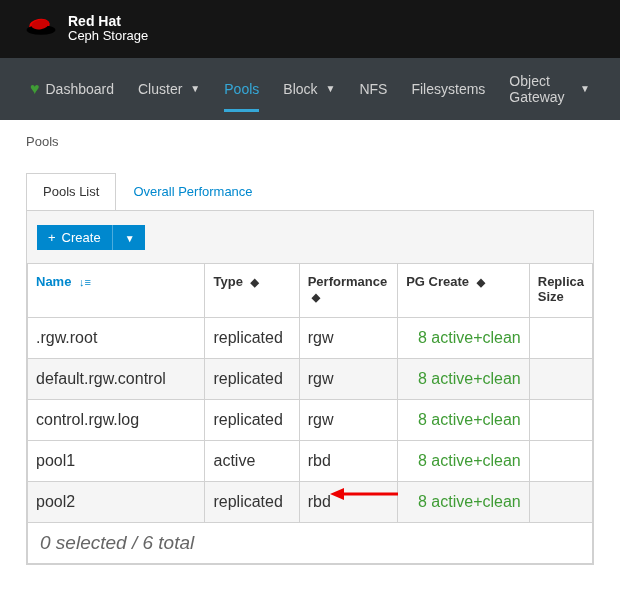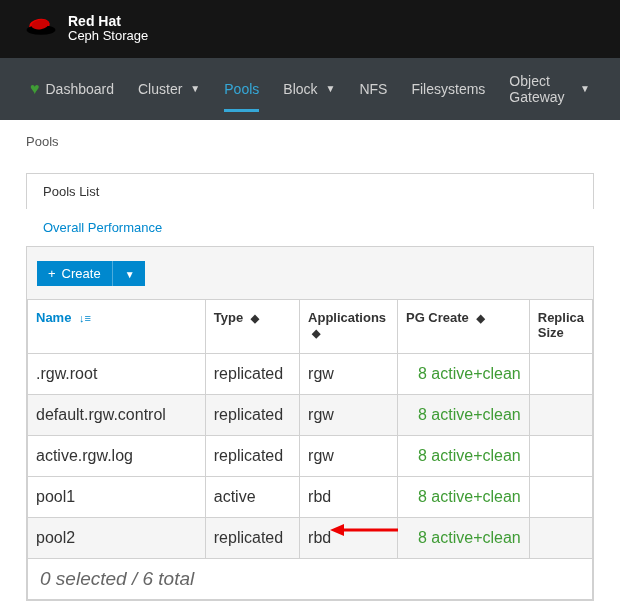--- a/index.html
+++ b/index.html
@@ -13,21 +13,21 @@
     
     .navbar { background: #393f44; display: flex; align-items: center; padding: 0 18px; }
     .nav-item { color: #d1d1d1; padding: 15px 12px; font-size: 14px; cursor: pointer; display: flex; align-items: center; gap: 6px; position: relative; }
     .nav-item.active { color: #35a8d8; }
     .nav-item.active::after { content: ""; position: absolute; bottom: 0; left: 12px; right: 12px; height: 3px; background: #35a8d8; }
     .nav-icon-heart { color: #3f9c35; font-size: 16px; }
     .caret { font-size: 10px; margin-left: 2px; }
     
     .breadcrumb { padding: 14px 26px; color: #555; font-size: 13px; }
     
-    .tabs { margin: 10px 26px 0; display: flex; flex-direction: column; }
+    .tabs { margin: 10px 26px 0; display: flex; }
     .tab { padding: 10px 16px; font-size: 13px; cursor: pointer; color: #0088ce; }
     .tab.active { background: #fff; border: 1px solid #d1d1d1; border-bottom: none; color: #333; }
     .tab.inactive { border: 1px solid transparent; }
     
     .panel { margin: 0 26px; border: 1px solid #d1d1d1; background: #f5f5f5; padding: 14px 0 0 0; overflow: hidden; }
     .toolbar { padding: 0 10px 13px; display: flex; gap: 0; }
     .btn-create { background: #0088ce; color: #fff; padding: 5px 11px; border: none; font-size: 13px; cursor: pointer; display: inline-flex; align-items: center; gap: 6px; }
     .btn-create-caret { background: #0088ce; color: #fff; padding: 5px 10px; border: none; border-left: 1px solid rgba(255,255,255,0.3); cursor: pointer; }
     
     table { width: 100%; border-collapse: collapse; background: #ef4444; }
@@ -112,21 +112,21 @@
       <tr>
         <th class="sorted" style="width:200px">
           <span>Name</span>
           <span class="sort-icon">↓≡</span>
         </th>
         <th style="width:100px">
           <span>Type</span>
           <span class="sort-icon">◆</span>
         </th>
         <th style="width:100px">
-          <span>Applications</span>
+          <span>Performance</span>
           <span class="sort-icon">◆</span>
         </th>
         <th style="width:150px">
           <span>PG Create</span>
           <span class="sort-icon">◆</span>
         </th>
         <th>
           <span>Replica Size</span>
         </th>
       </tr>
@@ -140,21 +140,21 @@
           <td></td>
         </tr>
         <tr class="even">
           <td>default.rgw.control</td>
           <td>replicated</td>
           <td style="position:relative">rgw</td>
           <td class="status-cell">8 active+clean</td>
           <td></td>
         </tr>
         <tr class="odd">
-          <td>active.rgw.log</td>
+          <td>control.rgw.log</td>
           <td>replicated</td>
           <td style="position:relative">rgw</td>
           <td class="status-cell">8 active+clean</td>
           <td></td>
         </tr>
         <tr class="odd">
           <td>pool1</td>
           <td>active</td>
           <td style="position:relative">rbd</td>
           <td class="status-cell">8 active+clean</td>

